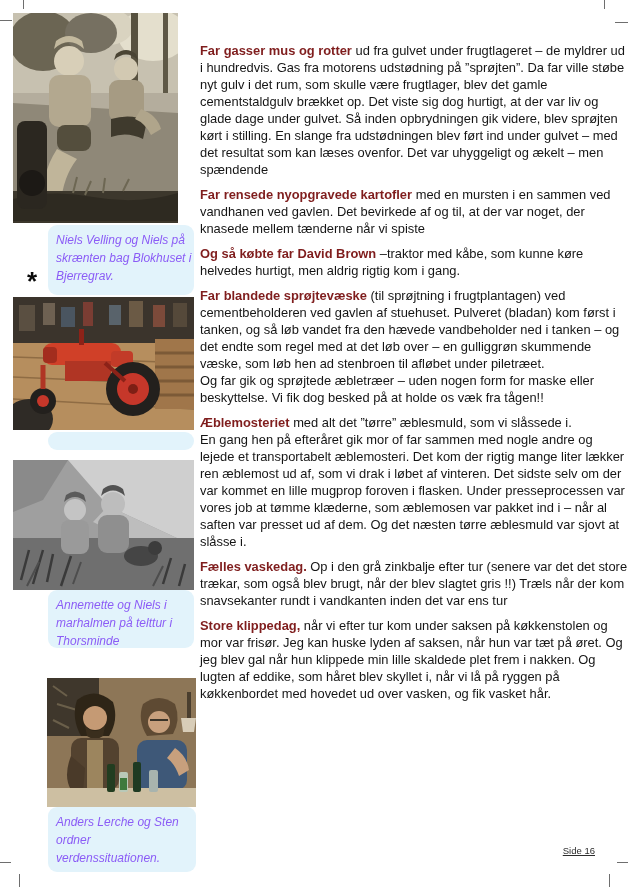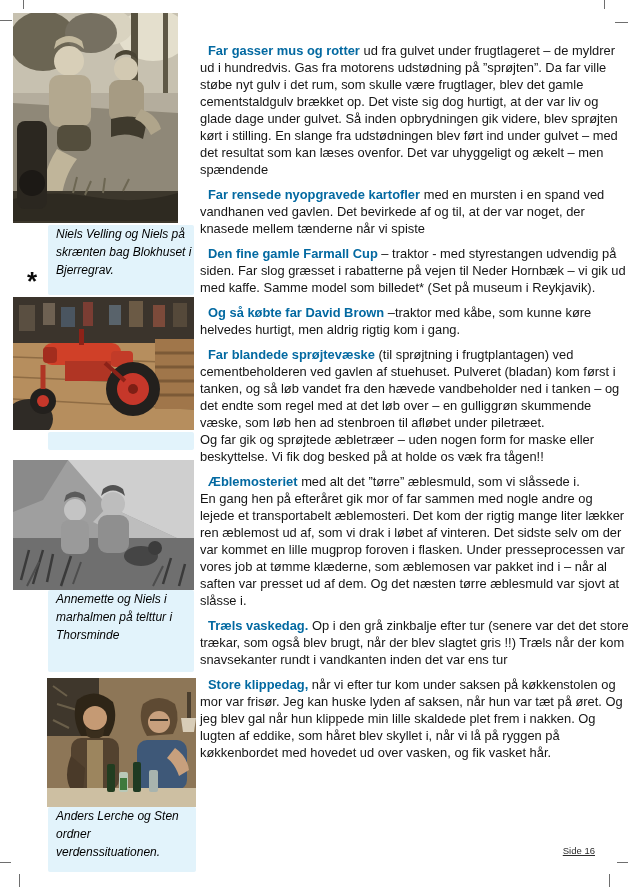--- a/index.html
+++ b/index.html
@@ -1,26 +1,26 @@
 <!DOCTYPE html>
 <html><head>
 <meta charset="utf-8">
 <style>
   html,body{margin:0;padding:0;background:#ffffff;}
   .page{position:relative;width:628px;height:887px;background:#ffffff;overflow:hidden;
         font-family:"Liberation Sans",sans-serif;color:#151515;}
   .crop{position:absolute;background:#6e6e6e;}
   .photo{position:absolute;display:block;}
-  .caption-box{position:absolute;background:#e2f3fb;border-radius:2px;color:#000000;
-        font-style:italic;font-size:12px;line-height:18px;padding:0 2px 5px 8px;
+  .caption-box{position:absolute;background:#e2f3fb;border-radius:9px;color:#8b5cf6;
+        font-style:italic;font-size:12px;line-height:18px;padding:6px 2px 5px 8px;
         box-sizing:border-box;}
   .text-col{position:absolute;left:200px;top:42px;width:429px;font-size:12.9px;
         line-height:17px;color:#151515;}
   .text-col p{margin:0 0 8px 0;}
-  .para-lead{font-weight:bold;color:#0369a1;margin-left:8px;}
+  .para-lead{font-weight:bold;color:#7f1d1d;}
   .para-body{white-space:pre-line;margin-top:24px;}
   .asterisk{position:absolute;left:27px;top:266px;font-size:26px;font-weight:bold;color:#0a0a0a;}
   .footer{position:absolute;right:33px;top:845px;font-size:9.5px;color:#2b2b2b;text-decoration:underline;}
 </style>
 </head>
 <body>
 
 <div class="page">
 
   <div class="crop" style="left:23px;top:0;width:1px;height:9px;"></div>
@@ -117,21 +117,21 @@
     <rect x="48" y="60" width="28" height="34" rx="8" fill="#9a9a9a"></rect>
 
     <circle cx="100" cy="44" r="12" fill="#bdbdbd"></circle>
     <path d="M88,36 q12,-11 24,0 l-2,-7 q-10,-8 -20,0 Z" fill="#525252"></path>
     <rect x="85" y="55" width="31" height="38" rx="9" fill="#8f8f8f"></rect>
 
     <ellipse cx="128" cy="96" rx="17" ry="10" fill="#454545"></ellipse>
     <circle cx="142" cy="88" r="7" fill="#3c3c3c"></circle>
   </svg>
 
-  <div class="caption-box" style="left:48px;top:590px;width:146px;height:82px;">Annemette og Niels i marhalmen på telttur i Thorsminde</div>
+  <div class="caption-box" style="left:48px;top:590px;width:146px;height:58px;">Annemette og Niels i marhalmen på telttur i Thorsminde</div>
 
   <svg class="photo" style="left:47px;top:678px;" width="149" height="129" viewBox="0 0 149 129">
     <rect width="149" height="129" fill="#8d7657"></rect>
     <rect x="0" y="0" width="52" height="58" fill="#3f372c"></rect>
     <path d="M6,8 l14,10 M10,26 l20,6 M6,42 l16,8" stroke="#6a5f4a" stroke-width="2"></path>
     <rect x="140" y="14" width="4" height="26" fill="#4a3e2e"></rect>
     <path d="M134,40 L149,40 L147,54 L136,54 Z" fill="#d8cdb8"></path>
 
     <path d="M30,22 q18,-14 36,2 q6,18 -4,34 l-28,0 q-10,-18 -4,-36 Z" fill="#2e2517"></path>
     <circle cx="48" cy="40" r="12" fill="#c59a74"></circle>
@@ -151,26 +151,25 @@
     <rect x="86" y="84" width="8" height="30" rx="2" fill="#1e3a22"></rect>
     <rect x="72" y="94" width="9" height="20" rx="2" fill="#b9c9b8"></rect>
     <rect x="73" y="100" width="7" height="12" fill="#3f7a3d"></rect>
     <rect x="102" y="92" width="9" height="22" rx="2" fill="#a8b4ae"></rect>
   </svg>
 
   <div class="caption-box" style="left:48px;top:807px;width:148px;height:65px;">Anders Lerche og Sten ordner verdenssituationen.</div>
 
   <div class="text-col">
     <p><span class="para-lead">Far gasser mus og rotter</span><span class="para-body"> ud fra gulvet under frugtlageret – de myldrer ud i hundredvis. Gas fra motorens udstødning på ”sprøjten”. Da far ville støbe nyt gulv i det rum, som skulle være frugtlager, blev det gamle cementstaldgulv brækket op. Det viste sig dog hurtigt, at der var liv og glade dage under gulvet. Så inden opbrydningen gik videre, blev sprøjten kørt i stilling. En slange fra udstødningen blev ført ind under gulvet – med det resultat som kan læses ovenfor. Det var uhyggeligt og ækelt – men spændende</span></p>
-    <p><span class="para-lead">Far rensede nyopgravede kartofler</span><span class="para-body"> med en mursten i en spand ved vandhanen ved gavlen. Det bevirkede af og til, at der var noget, der knasede mellem tænderne når vi spiste</span></p>
-    <p><span class="para-lead">Den fine gamle Farmall Cup</span><span class="para-body"> – traktor - med styrestangen udvendig på siden. Far slog græsset i rabatterne på vejen til Neder Hornbæk – vi gik ud med kaffe. Samme model som billedet* (Set på museum i Reykjavik).</span></p>
+    <p><span class="para-lead">Far rensede nyopgravede kartofler</span><span class="para-body"> med en mursten i en sammen ved vandhanen ved gavlen. Det bevirkede af og til, at der var noget, der knasede mellem tænderne når vi spiste</span></p>
     <p><span class="para-lead">Og så købte far David Brown</span><span class="para-body"> –traktor med kåbe, som kunne køre helvedes hurtigt, men aldrig rigtig kom i gang.</span></p>
     <p><span class="para-lead">Far blandede sprøjtevæske</span><span class="para-body"> (til sprøjtning i frugtplantagen) ved cementbeholderen ved gavlen af stuehuset. Pulveret (bladan) kom først i tanken, og så løb vandet fra den hævede vandbeholder ned i tanken – og det endte som regel med at det løb over – en gulliggrøn skummende væske, som løb hen ad stenbroen til afløbet under piletræet.
 Og far gik og sprøjtede æbletræer – uden nogen form for maske eller beskyttelse. Vi fik dog besked på at holde os væk fra tågen!!</span></p>
     <p><span class="para-lead">Æblemosteriet</span><span class="para-body"> med alt det ”tørre” æblesmuld, som vi slåssede i.
 En gang hen på efteråret gik mor of far sammen med nogle andre og lejede et transportabelt æblemosteri. Det kom der rigtig mange liter lækker ren æblemost ud af, som vi drak i løbet af vinteren. Det sidste selv om der var kommet en lille mugprop foroven i flasken. Under presseprocessen var vores job at tømme klæderne, som æblemosen var pakket ind i – når al saften var presset ud af dem. Og det næsten tørre æblesmuld var sjovt at slåsse i.</span></p>
-    <p><span class="para-lead">Træls vaskedag.</span><span class="para-body"> Op i den grå zinkbalje efter tur (senere var det det store trækar, som også blev brugt, når der blev slagtet gris !!) Træls når der kom snavsekanter rundt i vandkanten inden det var ens tur</span></p>
+    <p><span class="para-lead">Fælles vaskedag.</span><span class="para-body"> Op i den grå zinkbalje efter tur (senere var det det store trækar, som også blev brugt, når der blev slagtet gris !!) Træls når der kom snavsekanter rundt i vandkanten inden det var ens tur</span></p>
     <p><span class="para-lead">Store klippedag,</span><span class="para-body"> når vi efter tur kom under saksen på køkkenstolen og mor var frisør. Jeg kan huske lyden af saksen, når hun var tæt på øret. Og jeg blev gal når hun klippede min lille skaldede plet frem i nakken. Og lugten af eddike, som håret blev skyllet i, når vi lå på ryggen på køkkenbordet med hovedet ud over vasken, og fik vasket hår.</span></p>
   </div>
 
   <div class="footer">Side 16</div>
 
 </div>
 
 </body></html>

